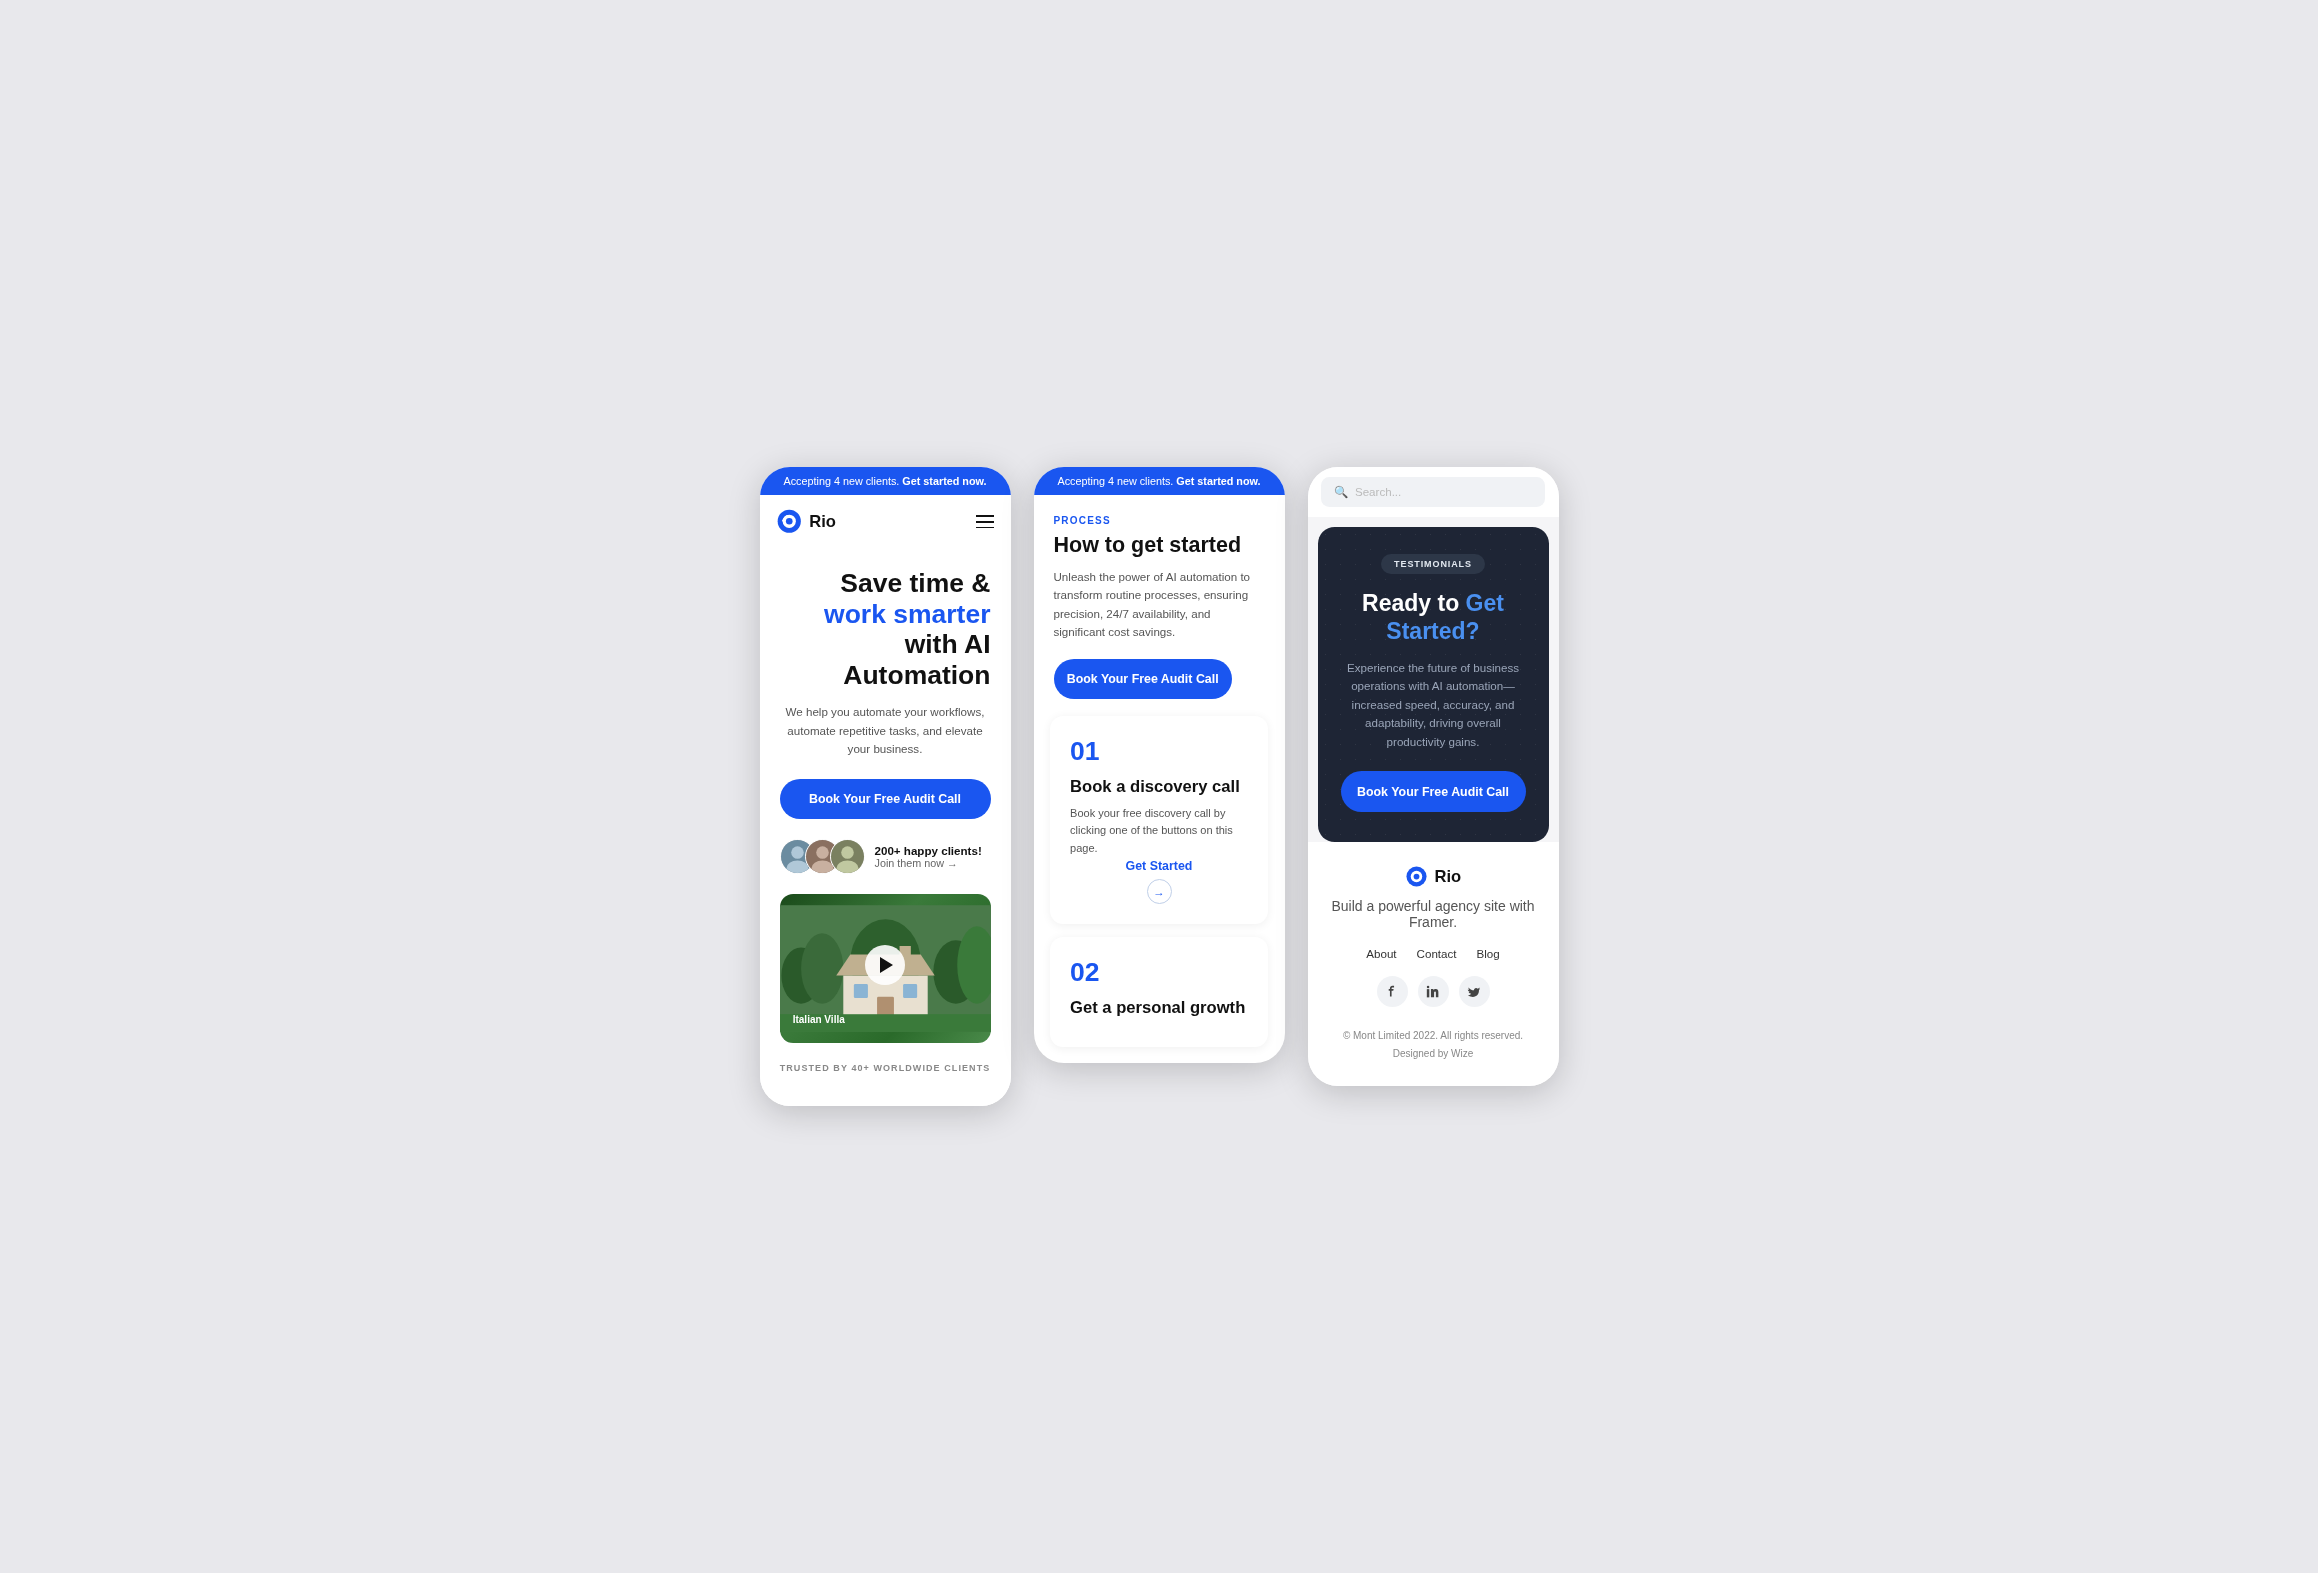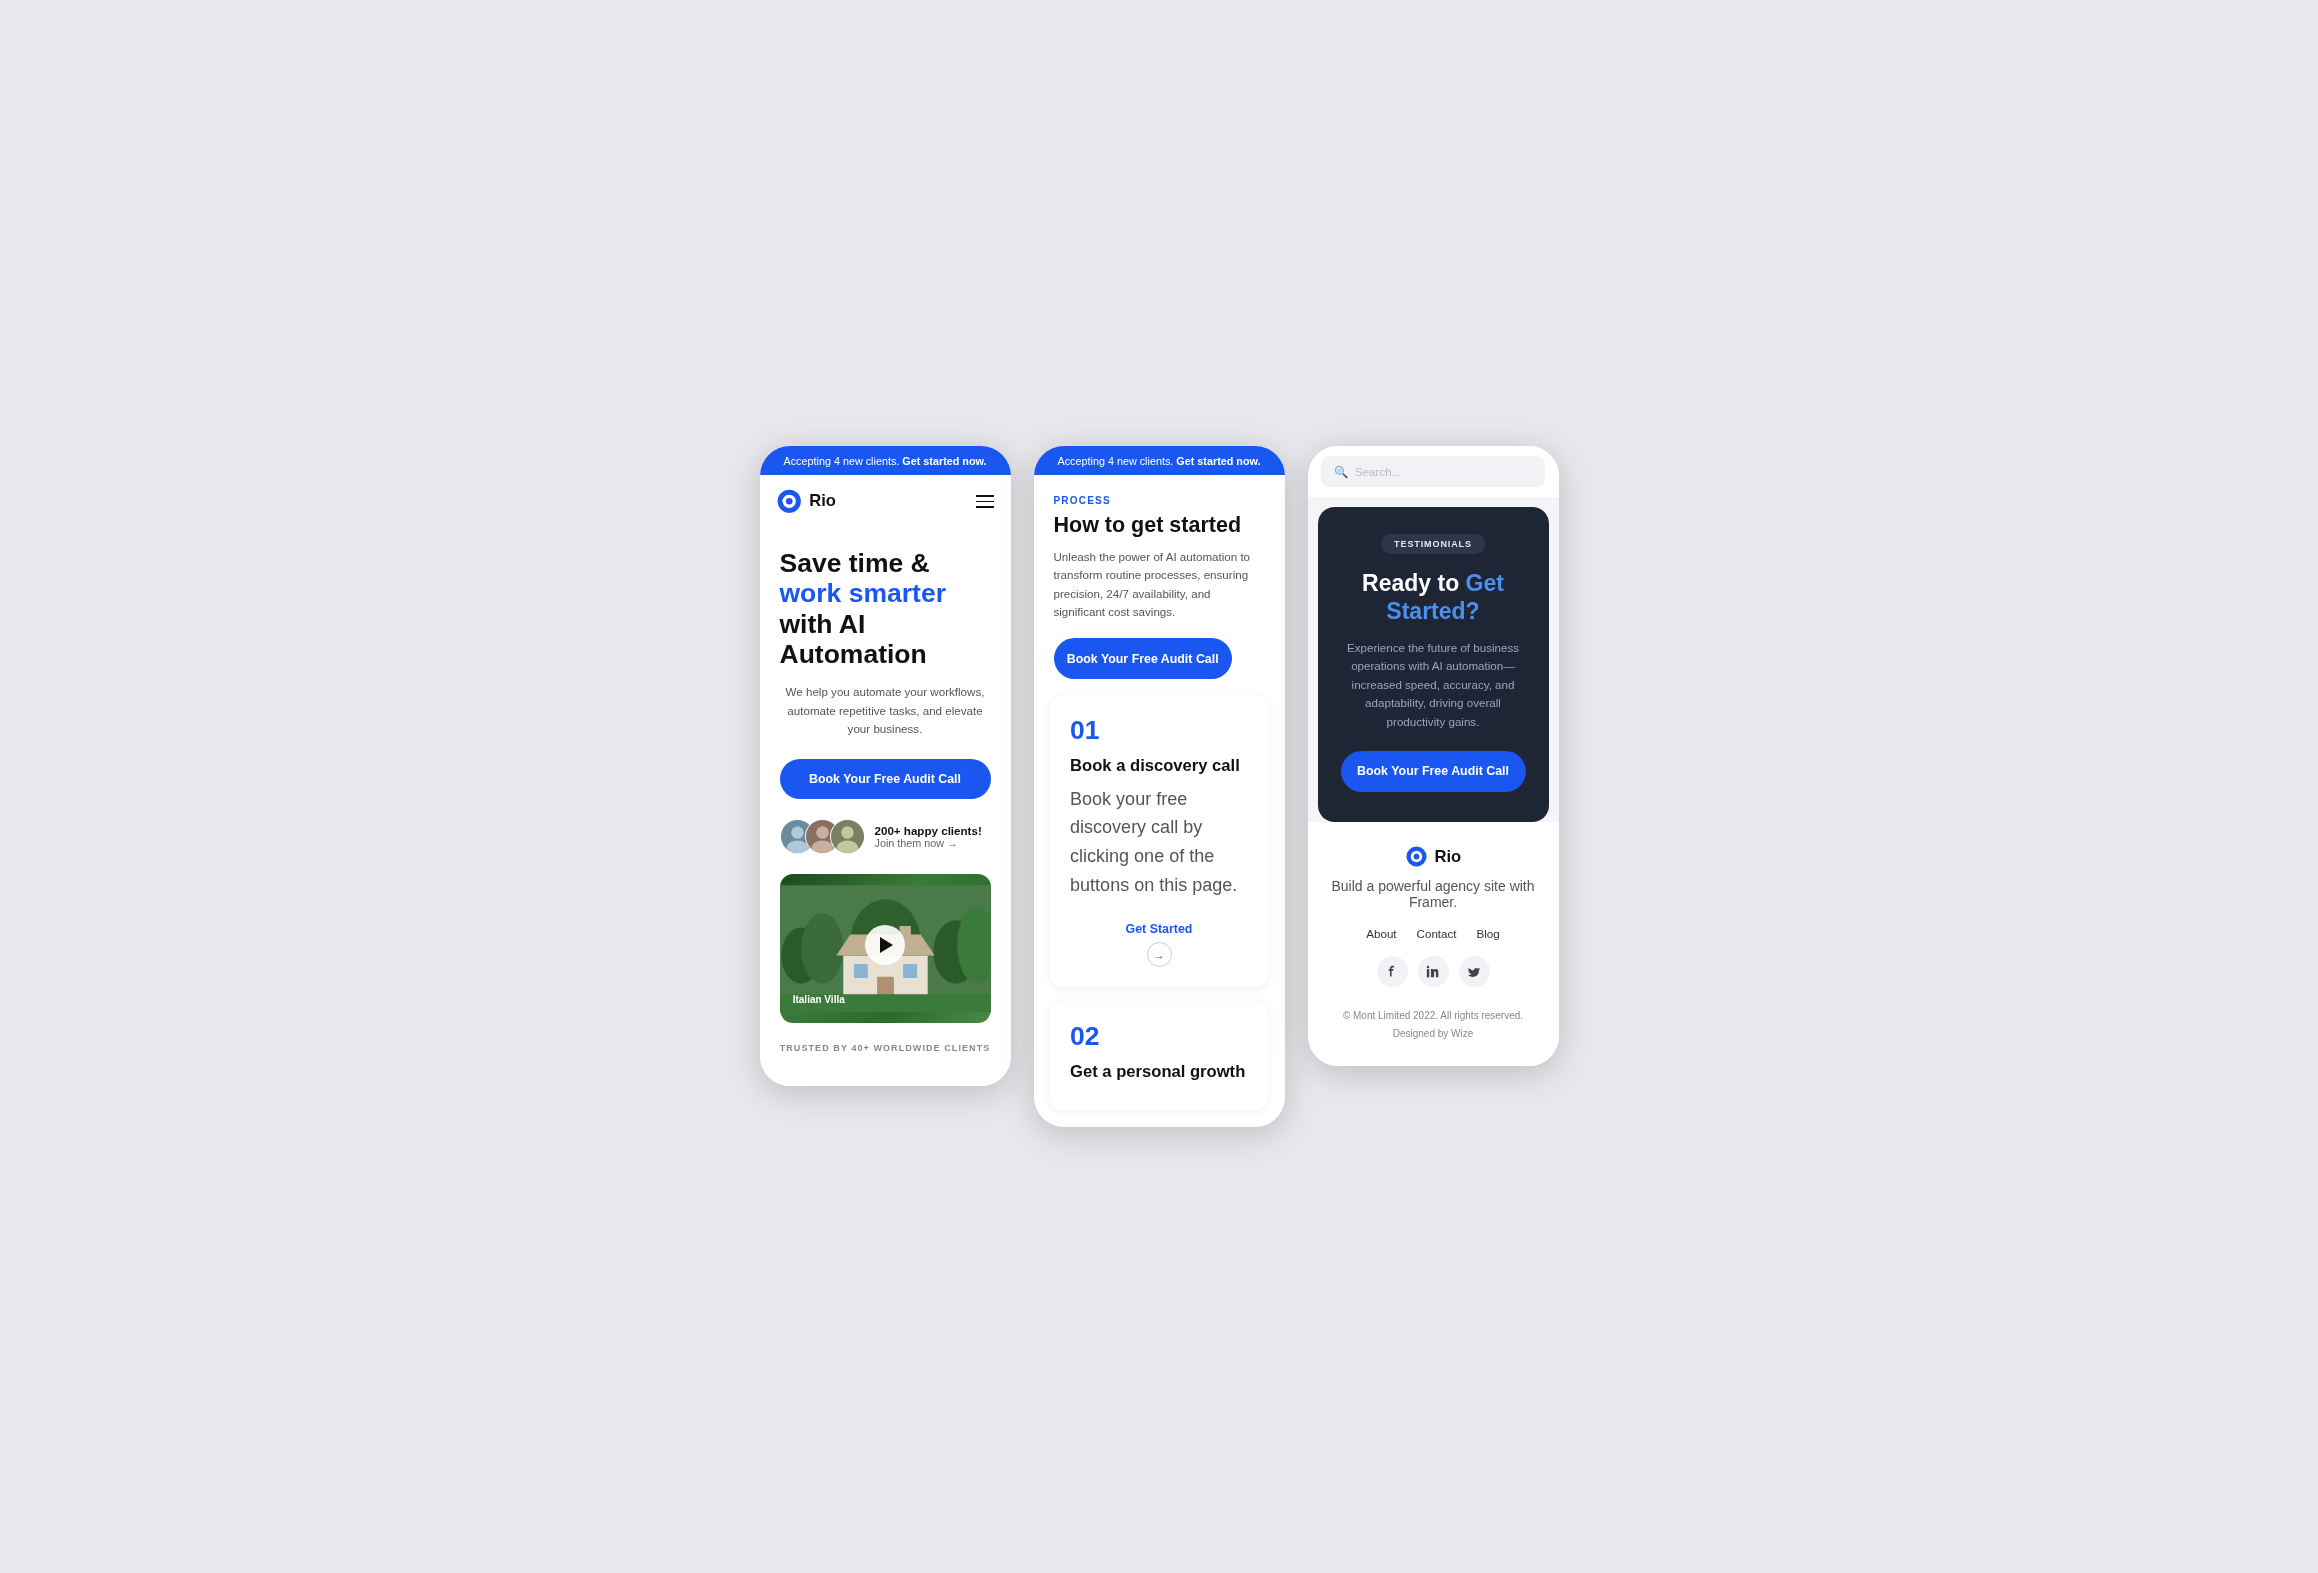--- a/index.html
+++ b/index.html
@@ -83,21 +83,21 @@
     
     .hero {
       padding: 20px 20px 16.6px;
       background: #fff;
     }
     .hero-title {
       font-size: 26.5px;
       font-weight: 800;
       color: #111;
       line-height: 1.15;
-      text-align: left;
+      text-align: right;
       margin-bottom: 13.2px;
     }
     .hero-title .highlight {
       color: #1a56f0;
     }
     .hero-subtitle {
       font-size: 11.6px;
       color: #555;
       text-align: center;
       line-height: 1.6;
@@ -247,24 +247,24 @@
       color: #1a56f0;
       margin-bottom: 10px;
     }
     .process-card-title {
       font-size: 16.6px;
       font-weight: 700;
       color: #111;
       margin-bottom: 8.3px;
     }
     .process-card-desc {
-      font-size: 18px;
+      font-size: 11px;
       color: #555;
       line-height: 1.6;
-      margin-bottom: 22px;
+      margin-bottom: 1px;
     }
     .get-started-link {
       display: flex;
       align-items: center;
       gap: 6.6px;
       color: #1a56f0;
       font-size: 12.4px;
       font-weight: 600;
       cursor: pointer;
       flex-direction: column;

